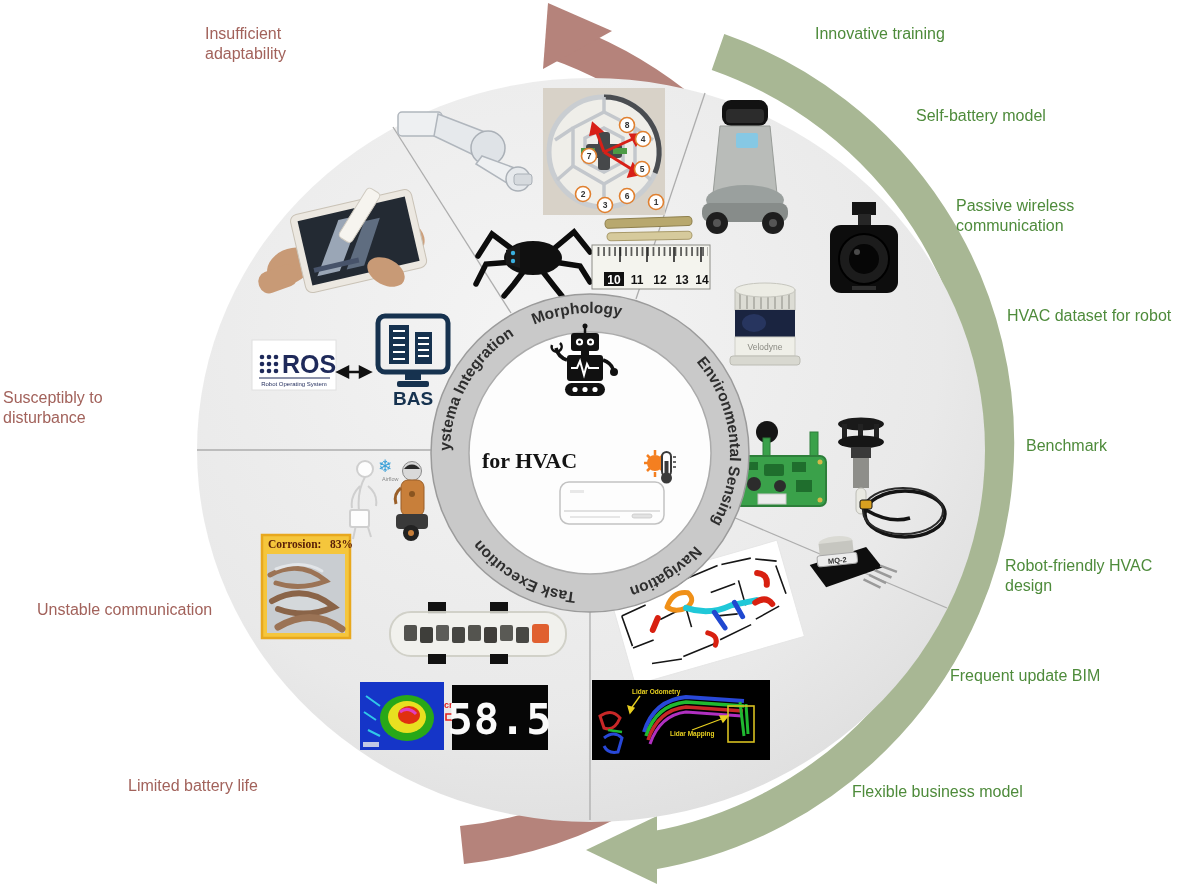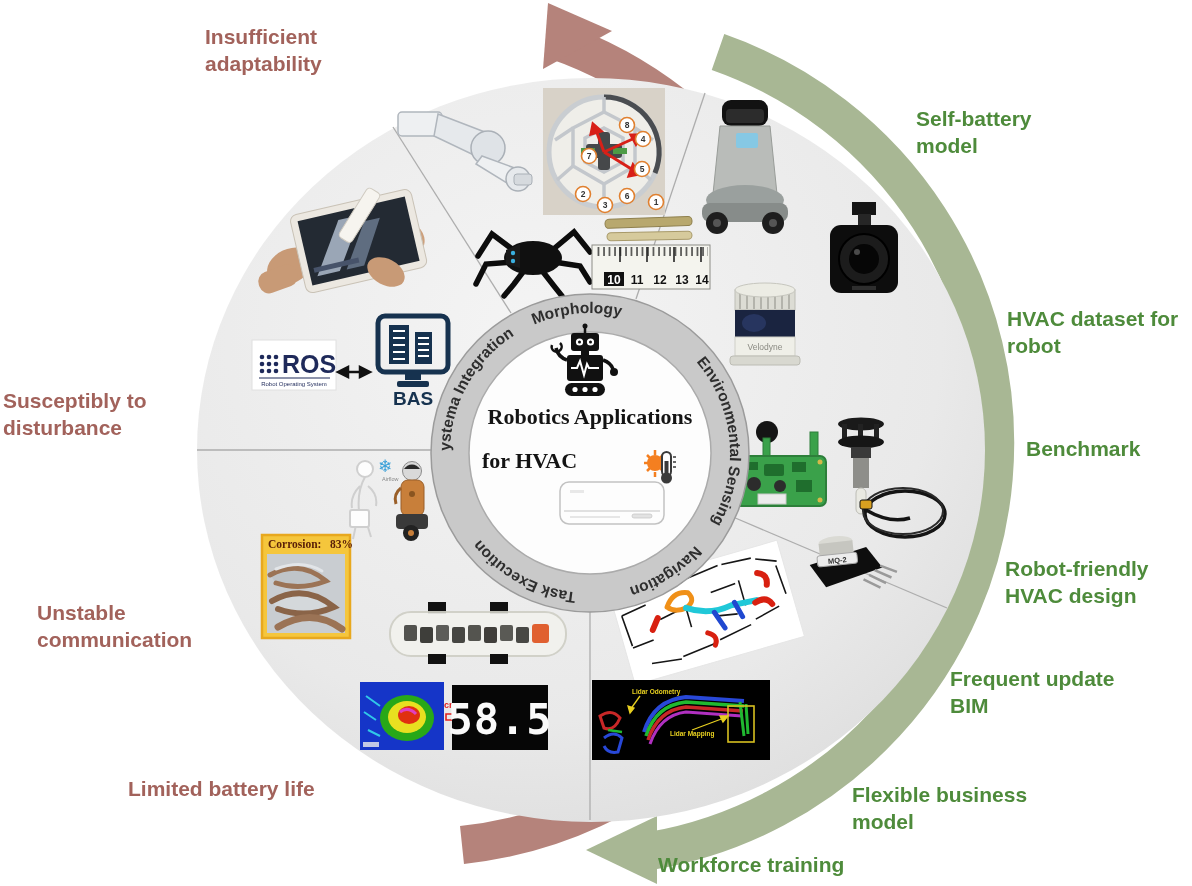--- a/index.html
+++ b/index.html
@@ -1,19 +1,19 @@
 <!DOCTYPE html>
 <html><head>
 <meta charset="utf-8">
 <style>
   html,body{margin:0;padding:0;background:#fff;}
   #fig{position:relative;width:1192px;height:886px;background:#fff;overflow:hidden;
        font-family:"Liberation Sans",sans-serif;}
   #base{position:absolute;left:0;top:0;}
-  .lbl{position:absolute;font-weight:bold;font-size:21px;line-height:1.28;}
+  .lbl{position:absolute;font-weight:normal;font-size:16px;line-height:1.28;}
   .chl{color:#a2625b;}
   .opp{color:#4e8b3b;}
   .ttl{position:absolute;font-family:"Liberation Serif",serif;font-weight:bold;
        font-size:22px;color:#141414;}
   .ringtxt{font-family:"Liberation Sans",sans-serif;font-weight:bold;font-size:15.5px;fill:#2e2e2e;}
 </style>
 </head>
 <body>
 
 <div id="fig">
@@ -460,29 +460,29 @@
     <rect width="104" height="42" rx="9" fill="#fdfdfd" stroke="#c2c2c2" stroke-width="1.5"></rect>
     <line x1="4" y1="29" x2="100" y2="29" stroke="#d6d6d6" stroke-width="1.5"></line>
     <rect x="72" y="32" width="20" height="4" rx="2" fill="#e2e2e2" stroke="#c8c8c8" stroke-width="0.8"></rect>
     <g stroke="#d0d0d0" stroke-width="1.2">
           <path d="M 10,35 h 50"></path>
         </g>
     <rect x="10" y="8" width="14" height="3" fill="#e8e8e8"></rect>
   </g>
 </svg>
 
-<div class="ttl" style="left:470px;top:404px;width:240px;text-align:center;">Robotics Applications</div>
 <div class="ttl" style="left:482px;top:448px;">for HVAC</div>
 
 <div class="lbl chl" style="left:205px;top:24px;width:150px;">Insufficient adaptability</div>
 <div class="lbl chl" style="left:3px;top:388px;width:160px;">Susceptibly to disturbance</div>
 <div class="lbl chl" style="left:128px;top:776px;width:270px;">Limited battery life</div>
 <div class="lbl chl" style="left:37px;top:600px;width:190px;">Unstable communication</div>
 
+<div class="lbl opp" style="left:815px;top:24px;width:130px;">Innovative training</div>
 <div class="lbl opp" style="left:916px;top:106px;width:140px;">Self-battery model</div>
+<div class="lbl opp" style="left:956px;top:196px;width:185px;">Passive wireless communication</div>
 <div class="lbl opp" style="left:1026px;top:436px;width:160px;">Benchmark</div>
 <div class="lbl opp" style="left:1007px;top:306px;width:186px;">HVAC dataset for robot</div>
 <div class="lbl opp" style="left:1005px;top:556px;width:165px;">Robot-friendly HVAC design</div>
 <div class="lbl opp" style="left:950px;top:666px;width:180px;">Frequent update BIM</div>
 <div class="lbl opp" style="left:852px;top:782px;width:185px;">Flexible business model</div>
-<div class="lbl opp" style="left:658px;top:852px;width:250px;">Workforce training</div>
 
 </div>
 
 </body></html>

